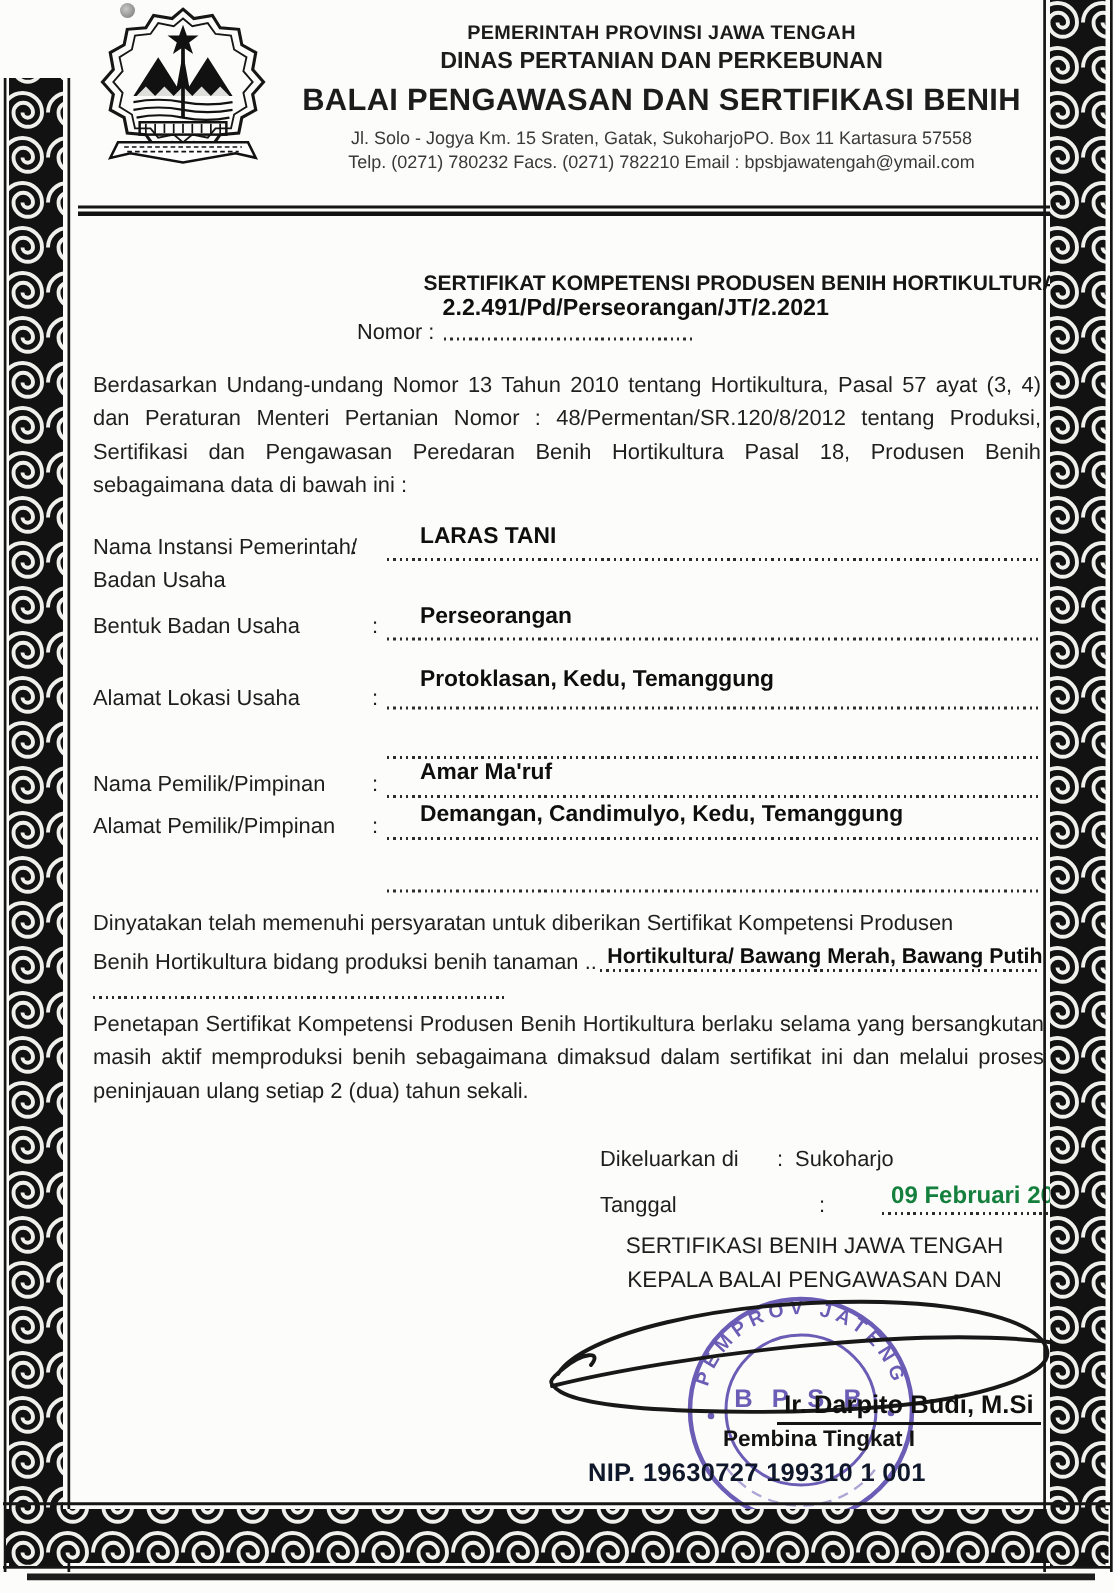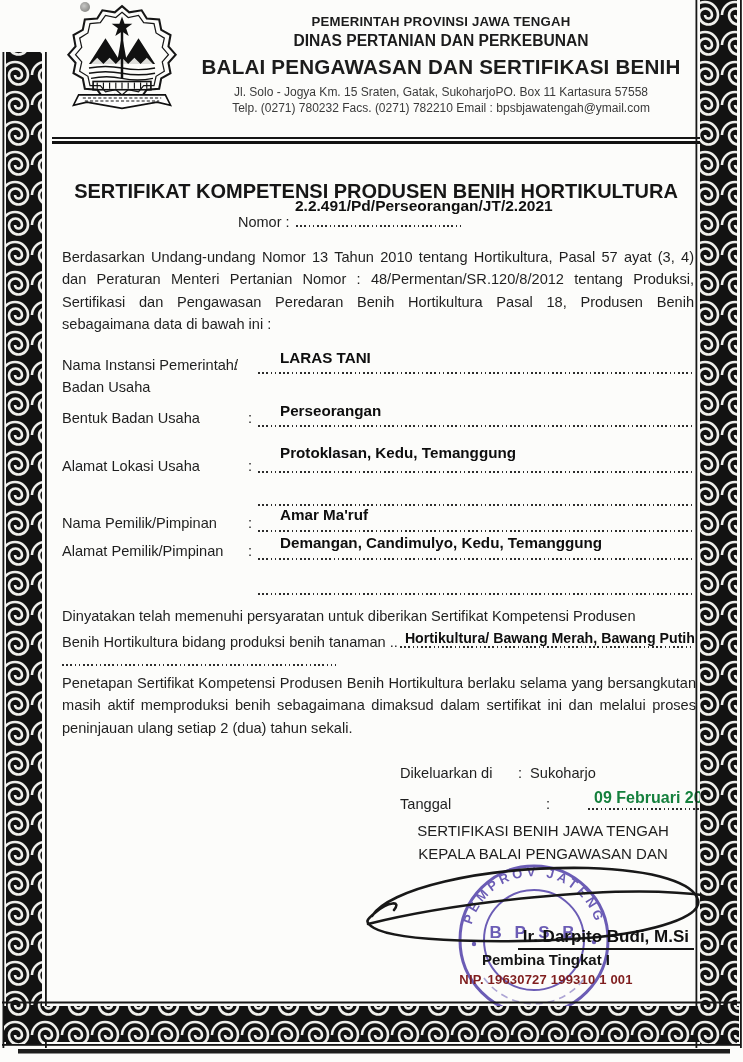--- a/index.html
+++ b/index.html
@@ -9,21 +9,21 @@
   
   .lh-block{left:185px;top:14px;width:512px;text-align:center;color:#1c1c1c;}
   .lh1{font-size:13.2px;font-weight:700;letter-spacing:.2px;}
   .lh2{font-size:15.6px;font-weight:700;margin-top:3px;}
   .lh3{font-size:20.6px;font-weight:700;margin-top:5px;letter-spacing:.2px;white-space:nowrap;}
   .lh4{font-size:12px;margin-top:6px;color:#3a3a3a;white-space:nowrap;}
   .lh5{font-size:12px;margin-top:2px;color:#3a3a3a;white-space:nowrap;}
   .rule1{left:52px;top:137px;width:650px;height:1.5px;background:#151515;}
   .rule2{left:52px;top:141px;width:650px;height:3px;background:#111;}
   
-  .title{left:62px;top:180px;width:628px;text-align:center;font-size:20px;font-weight:700;color:#161616;}
+  .title{left:77px;top:180px;width:628px;text-align:right;font-size:14px;font-weight:700;color:#161616;}
   .nomor-value{left:295px;top:197px;font-size:15.5px;font-weight:700;color:#101010;white-space:nowrap;}
   .nomor-line{left:238px;top:214px;display:flex;align-items:flex-end;}
   .nomor-line .lbl{font-size:14.5px;color:#1d1d1d;}
   .dl{height:2px;background-image:repeating-linear-gradient(90deg,#2c2c2c 0 1.6px,transparent 1.6px 4.2px);}
   .nomor-line .dl{width:168px;margin-left:6px;margin-bottom:3px;}
   
   .para{font-size:14.6px;line-height:22.4px;text-align:justify;color:#1f1f1f;}
   .p-intro{left:62px;top:246px;width:632px;}
   .p-valid{left:62px;top:672px;width:634px;}
   
@@ -42,21 +42,21 @@
   .iss-row .ilbl{width:118px;}
   .iss-row .ival{margin-left:8px;}
   .date-box{position:relative;width:150px;height:26px;margin-left:8px;}
   .date-box .dl{position:absolute;left:2px;bottom:2px;width:128px;}
   .date-box .dval{position:absolute;left:8px;bottom:5px;font-size:16px;font-weight:700;white-space:nowrap;color:#15803d;}
   
   .kepala{left:390px;top:820px;width:306px;text-align:center;font-size:15px;line-height:22.5px;color:#1d1d1d;}
   .sig-name{left:398px;top:927px;width:296px;text-align:right;z-index:5;}
   .sig-name span{display:inline-block;font-size:17px;font-weight:700;color:#101010;border-bottom:2.5px solid #141414;padding:0 5px 1px;white-space:nowrap;}
   .sig-rank{left:398px;top:951px;width:296px;text-align:center;font-size:15px;font-weight:700;color:#131313;z-index:5;}
-  .sig-nip{left:392px;top:972px;width:308px;text-align:center;font-size:13px;font-weight:700;letter-spacing:.2px;color:#7f1d1d;z-index:5;}
+  .sig-nip{left:392px;top:972px;width:308px;text-align:left;font-size:17px;font-weight:700;letter-spacing:.2px;color:#0f172a;z-index:5;}
   .staple{left:80px;top:2px;width:10px;height:10px;border-radius:50%;
           background:radial-gradient(circle at 40% 40%, #c8c8c6, #8d8d8a 70%, #6f6f6c);}
   .z2{z-index:2}.z3{z-index:3}.z5{z-index:5}.z6{z-index:6}
 </style>
 </head>
 <body>
 
 <div id="page">
 
   <div class="abs staple"></div>

